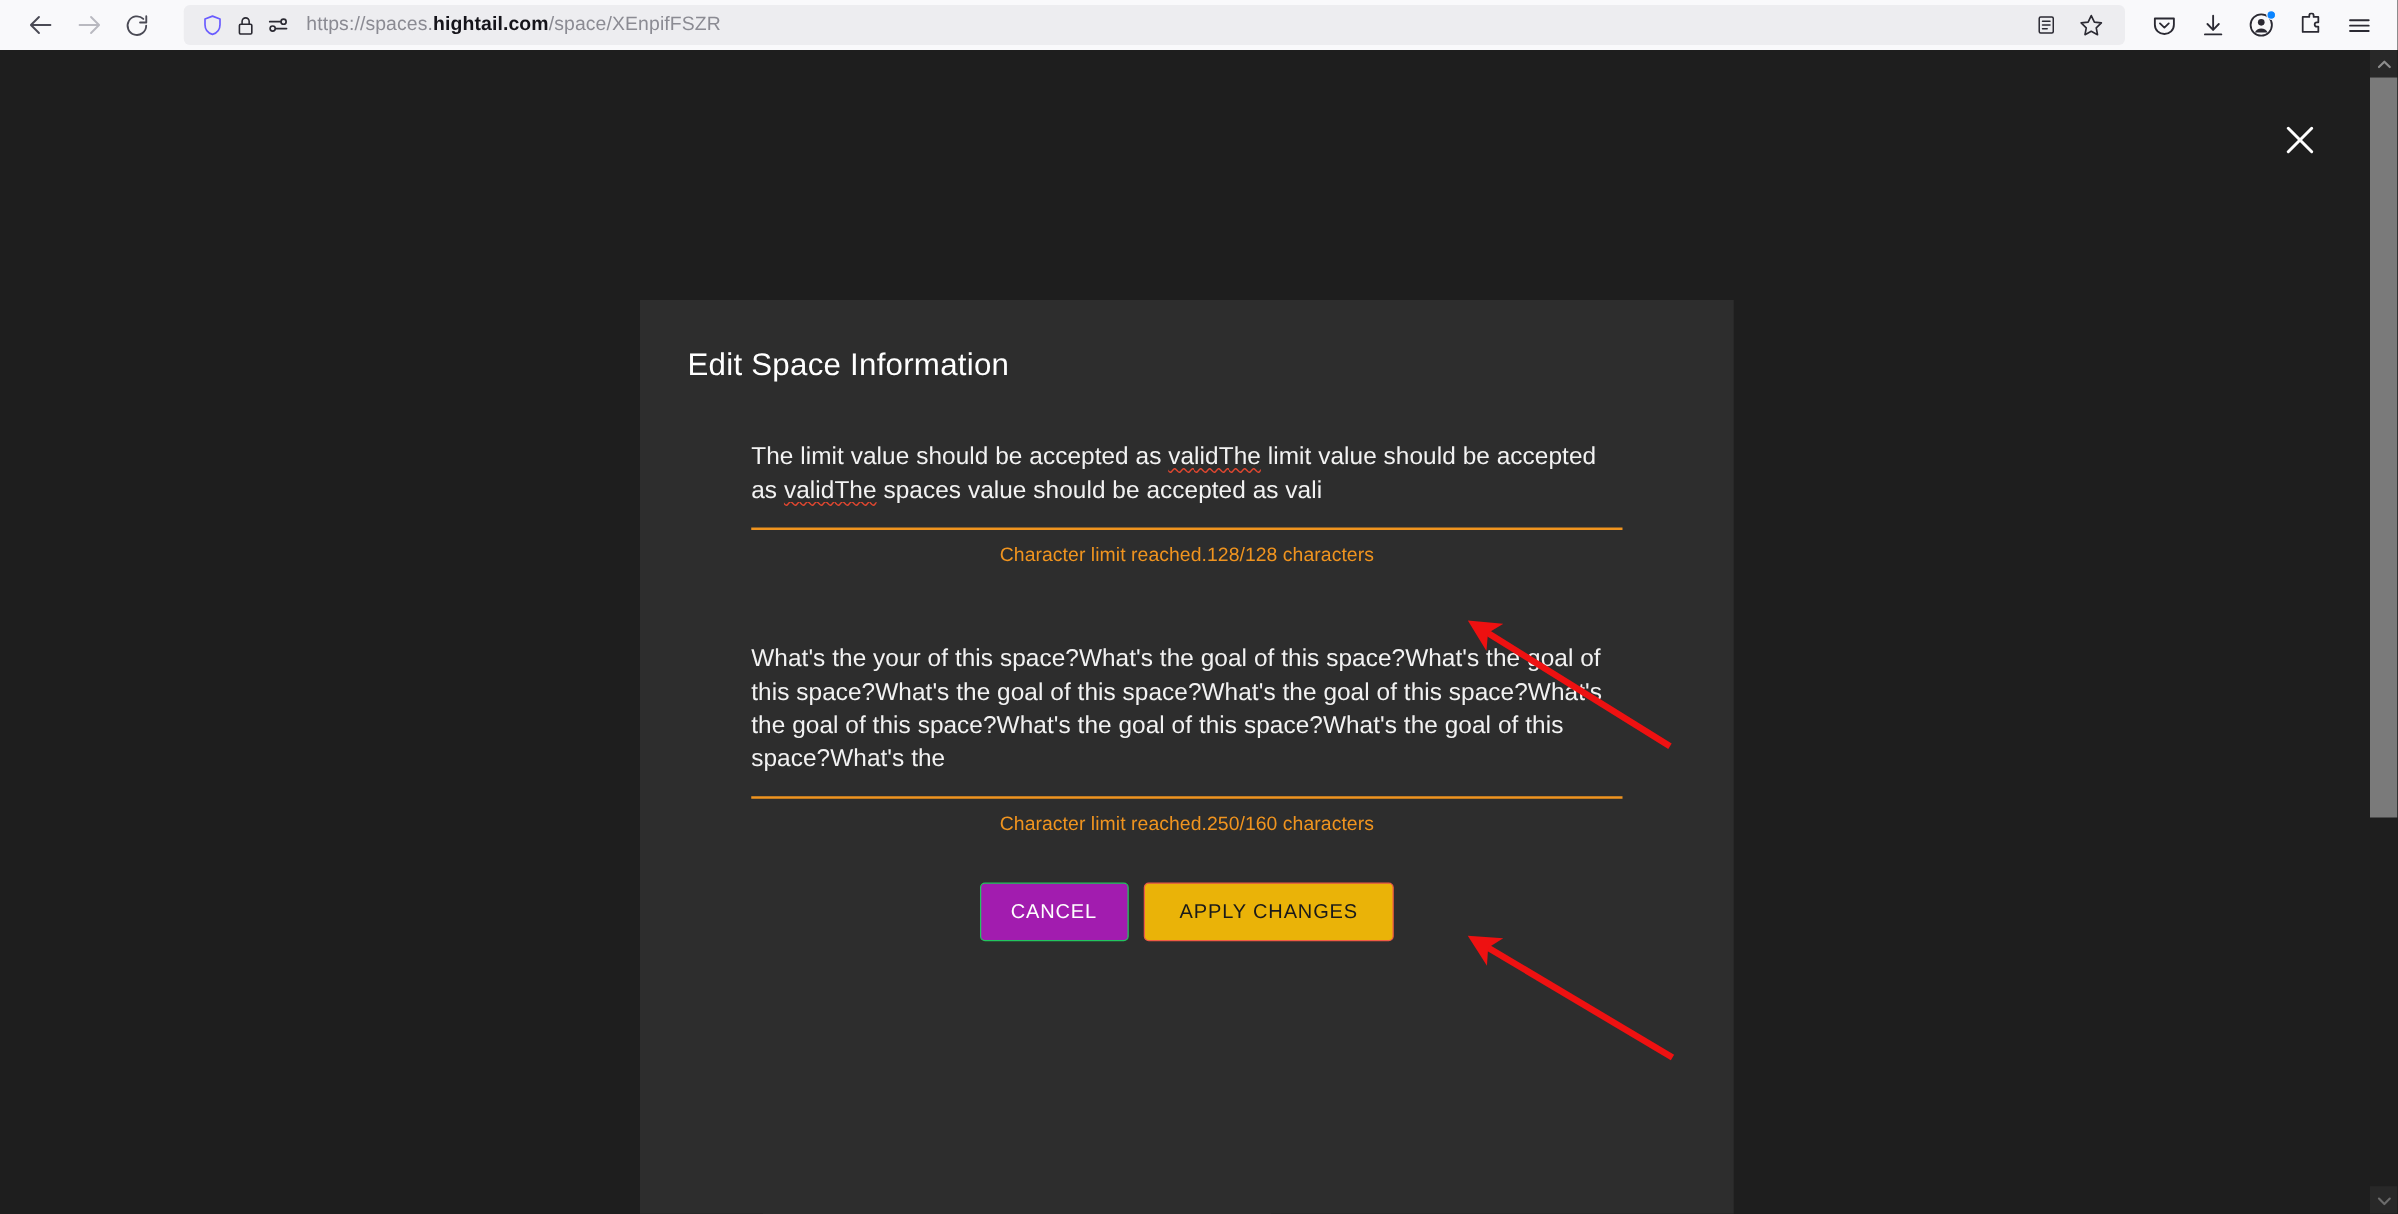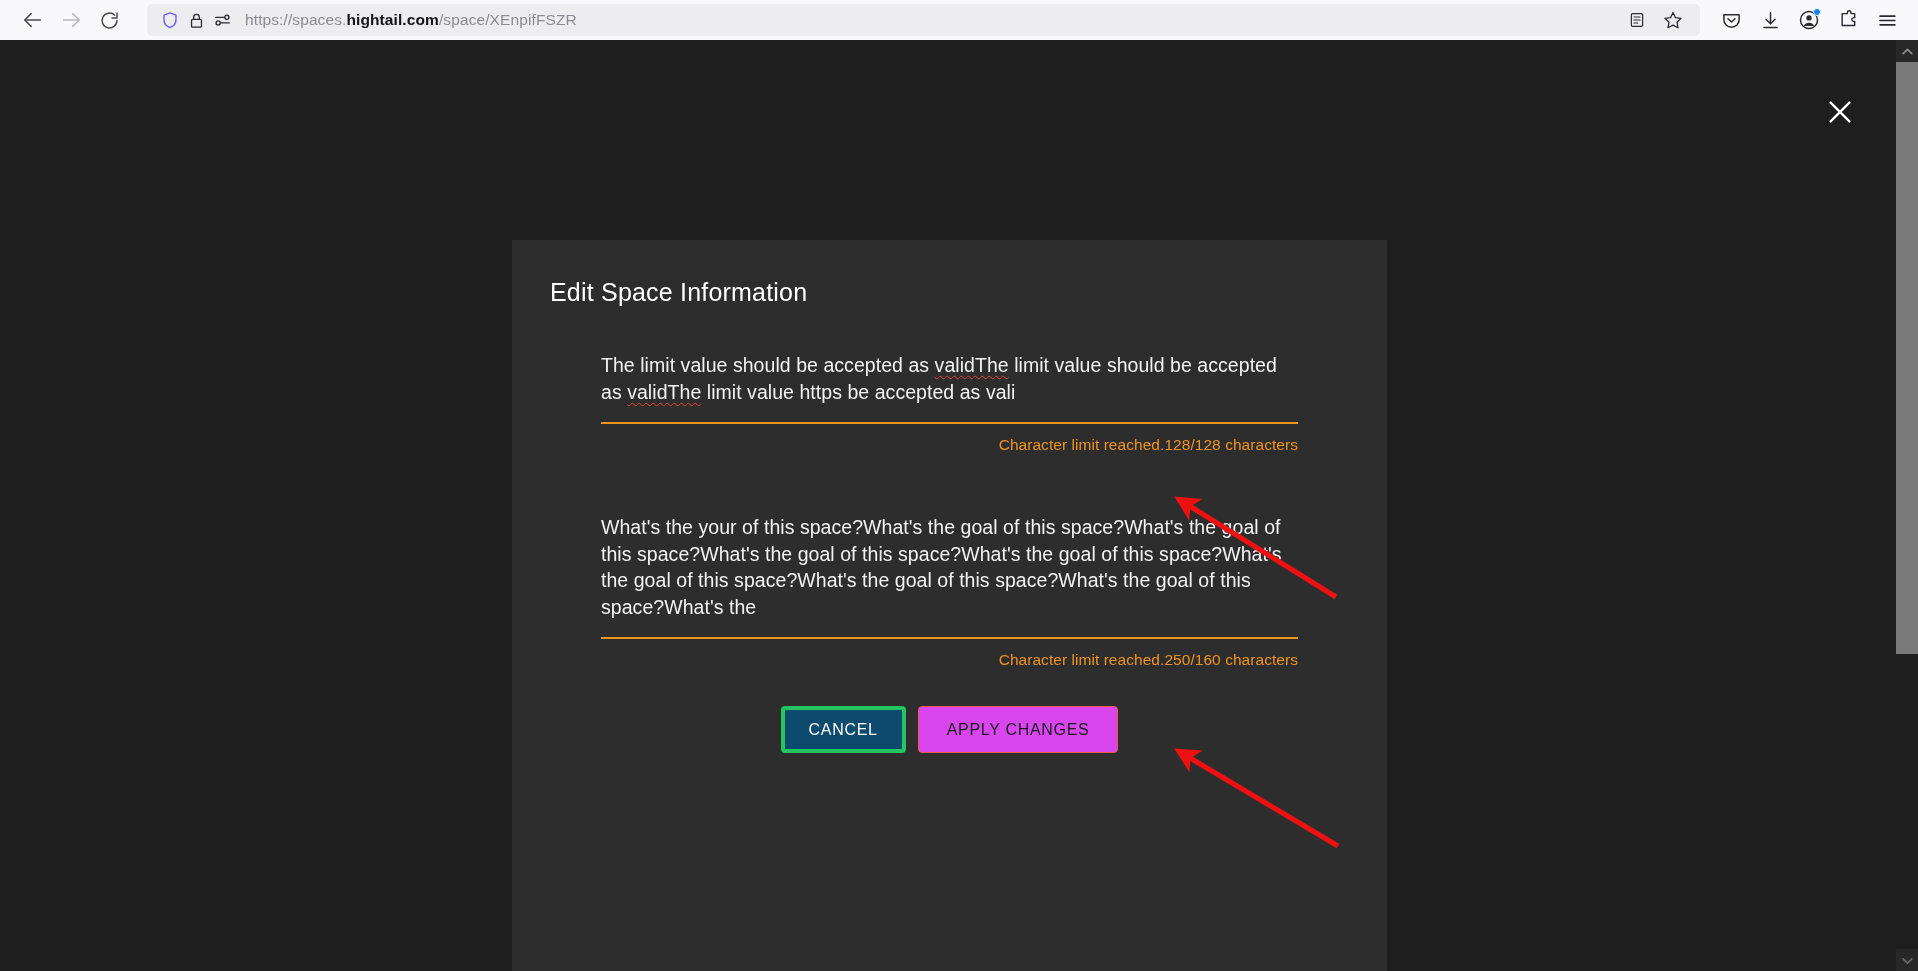--- a/index.html
+++ b/index.html
@@ -183,21 +183,21 @@
   }
 
   .field-underline {
     height: 2px;
     background: #f0941f;
     margin-top: 17px;
   }
 
   .field-meta {
     display: flex;
-    justify-content: flex-end;
+    justify-content: center;
     align-items: baseline;
     margin-top: 12px;
     color: #f0941f;
     font-size: 15.5px;
     letter-spacing: .05px;
   }
 
   
   .btn-row {
     display: flex;
@@ -211,26 +211,26 @@
     padding: 0 24px;
     font-family: "Liberation Sans", sans-serif;
     font-size: 16px;
     letter-spacing: .7px;
     border-radius: 4px;
     display: flex;
     align-items: center;
     justify-content: center;
   }
   .btn-cancel {
-    background: #0c4a6e;
-    border: 4px solid #22c55e;
+    background: #a21caf;
+    border: 1px solid #22c55e;
     color: #ffffff;
   }
   .btn-apply {
-    background: #d946ef;
+    background: #eab308;
     border: 1px solid #ef5b45;
     color: #1a1a1a;
     font-weight: 400;
     padding: 16px 28px;
   }
 
   
   .annot-layer {
     position: absolute;
     top: 0; left: 0;
@@ -350,21 +350,21 @@
     </svg>
   </div>
 
   <div class="dialog">
 
     <div class="dialog-title">Edit Space Information</div>
 
     <div class="form-area">
 
       <div class="field-block">
-        <div class="field-text"><span>The limit value should be accepted as </span><span class="spell">validThe</span><span> limit value should be accepted as </span><span class="spell">validThe</span><span> limit value https be accepted as vali</span></div>
+        <div class="field-text"><span>The limit value should be accepted as </span><span class="spell">validThe</span><span> limit value should be accepted as </span><span class="spell">validThe</span><span> spaces value should be accepted as vali</span></div>
         <div class="field-underline"></div>
         <div class="field-meta">
           <span>Character limit reached.</span>
           <span>128/128 characters</span>
         </div>
       </div>
 
       <div class="field-block">
         <div class="field-text">What's the your of this space?What's the goal of this space?What's the goal of this space?What's the goal of this space?What's the goal of this space?What's the goal of this space?What's the goal of this space?What's the goal of this space?What's the</div>
         <div class="field-underline"></div>

